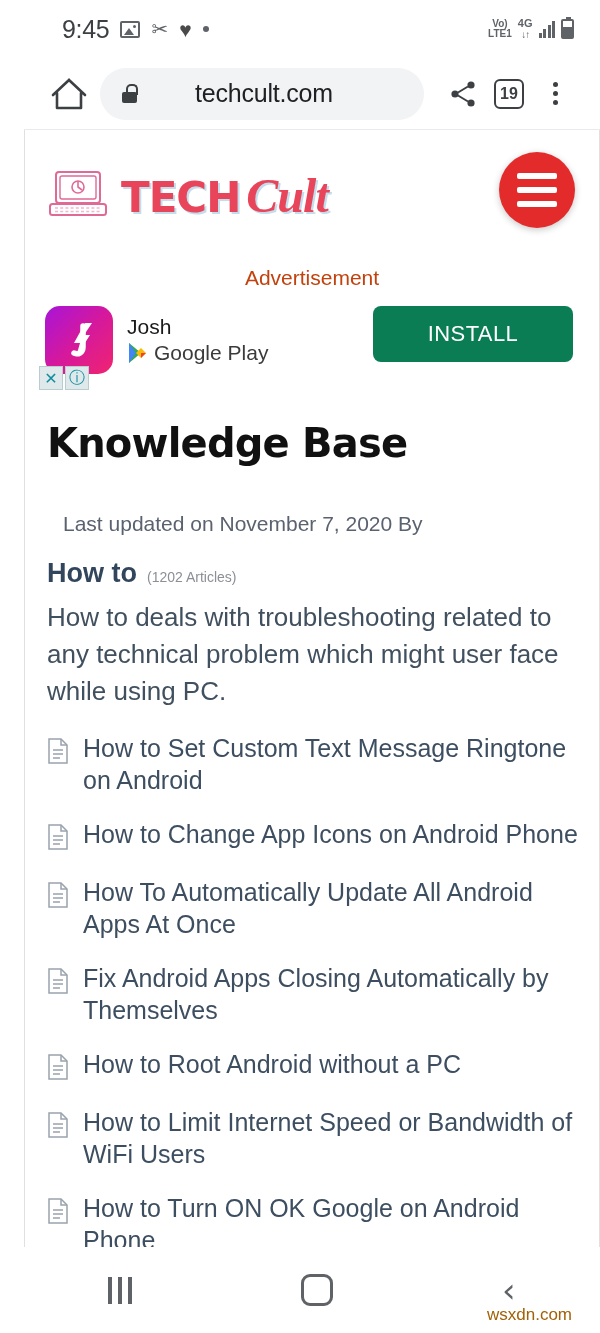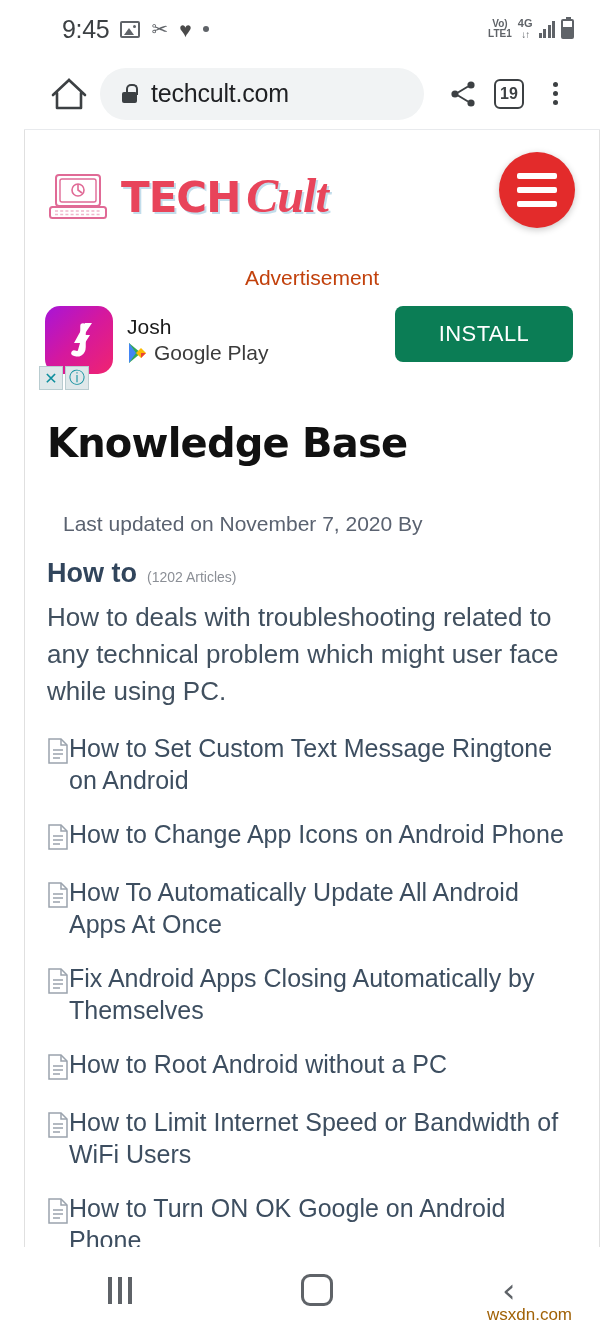--- a/index.html
+++ b/index.html
@@ -48,39 +48,39 @@
   }
   .home-btn { width: 50px; display:flex; align-items:center; justify-content:center; }
   .urlbar {
     flex: 1; height: 52px; margin: 0 16px 0 6px;
     background:#f1f3f4; border-radius: 26px;
     display:flex; align-items:center; padding: 0 22px; gap: 14px;
   }
   .lock { width:15px; height:19px; position:relative; flex:0 0 auto; }
   .lock::before { content:""; position:absolute; bottom:0; left:0; width:15px; height:11px; background:#3c4043; border-radius:2px; }
   .lock::after { content:""; position:absolute; top:0; left:3.5px; width:8px; height:9px; border:2.5px solid #3c4043; border-bottom:none; border-radius:5px 5px 0 0; }
-  .url-text { font-size: 25px; color: #202124; letter-spacing: -0.2px; white-space:nowrap; }
+  .url-text { font-size: 25px; color: #202124; letter-spacing: -0.2px; white-space:nowrap;margin-left:44px; }
   .tb-icon { width: 46px; display:flex; align-items:center; justify-content:center; }
   .tabcount {
     width: 30px; height: 30px; border: 2.5px solid #3c4043; border-radius: 6px;
     display:flex; align-items:center; justify-content:center;
     font-size: 16px; font-weight:600; color:#3c4043;
   }
   .dots3 { display:flex; flex-direction:column; gap:4px; align-items:center; }
   .dots3 i { width: 5px; height:5px; border-radius:50%; background:#3c4043; display:block; }
 
   
   .page {
     flex: 1; overflow: hidden; position: relative;
     background:#fff; border-left: 1px solid #e0e0e0; border-right:1px solid #e0e0e0;
   }
 
   
   .site-head { height: 130px; display:flex; align-items:center; padding: 0 24px 0 22px; position:relative; }
-  .logo-wrap { display:flex; align-items:flex-end; gap: 12px; }
+  .logo-wrap { display:flex; align-items:flex-start; gap: 12px; }
   .laptop { width: 62px; height: 52px; position:relative; flex:0 0 auto; }
   .laptop svg { display:block; }
   .brand { display:flex; align-items:baseline; }
   .brand-tech {
     font-family: "DejaVu Sans", sans-serif; font-weight:700; font-size: 42px;
     color:#e8445a; letter-spacing: -1px;
     text-shadow: 2px 2px 0 rgba(120,180,210,0.45);
   }
   .brand-cult {
     font-family: "Liberation Serif", serif; font-style: italic; font-weight:700;
@@ -104,21 +104,21 @@
     background: linear-gradient(135deg, #a715d8 0%, #d4189f 48%, #f0246f 100%);
     display:flex; align-items:center; justify-content:center;
   }
   .ad-icon svg { display:block; }
   .ad-text { margin-left: 14px; display:flex; flex-direction:column; gap: 2px; }
   .ad-title { font-size: 21px; color:#1a1a1a; }
   .ad-store { display:flex; align-items:center; gap: 7px; }
   .ad-store-name { font-size: 21px; color:#3b3b3b; }
   .ad-install {
     position:absolute; right: 26px; top: 6px;
-    width: 178px; height: 56px; border-radius: 8px;
+    width: 200px; height: 56px; border-radius: 8px;
     background:#0b7d55; color:#fff; font-size: 22px;
     display:flex; align-items:center; justify-content:center; letter-spacing:0.4px;
   }
   .ad-badges { position:absolute; left: 14px; bottom: -10px; display:flex; gap: 2px; }
   .badge-x, .badge-i {
     width: 24px; height: 24px; display:flex; align-items:center; justify-content:center;
     font-size: 16px; color:#0f8f9e; background:#dfe8ea; border:1px solid #b9ccd0;
   }
 
   
@@ -127,21 +127,21 @@
     font-size: 40px; color:#111; padding: 40px 0 0 22px; letter-spacing:-0.8px;
   }
   .meta { font-size: 21px; color:#5a6270; padding: 46px 0 0 38px; }
   .cat-line { padding: 22px 0 0 22px; display:flex; align-items:baseline; gap: 10px; }
   .cat-name { font-size: 27px; font-weight:700; color:#31455c; }
   .cat-count { font-size: 14px; color:#8b8f96; }
   .desc {
     padding: 10px 30px 0 22px; font-size: 26px; line-height: 37px; color:#41505f;
   }
   .art-list { padding: 22px 18px 0 22px; }
-  .art-item { display:flex; align-items:flex-start; margin-bottom: 22px; }
+  .art-item { display:flex; gap: 14px; align-items:flex-start; margin-bottom: 22px; }
   .doc-ic { flex:0 0 auto; margin-top: 6px; }
   .art-link { font-size: 25px; line-height: 32px; color:#3d4e60; }
 
   
   .navbar {
     height: 86px; flex:0 0 86px; background:#fff;
     display:flex; align-items:center; justify-content:space-around;
     position: relative;
   }
   .nav-recents { display:flex; gap: 6px; }

